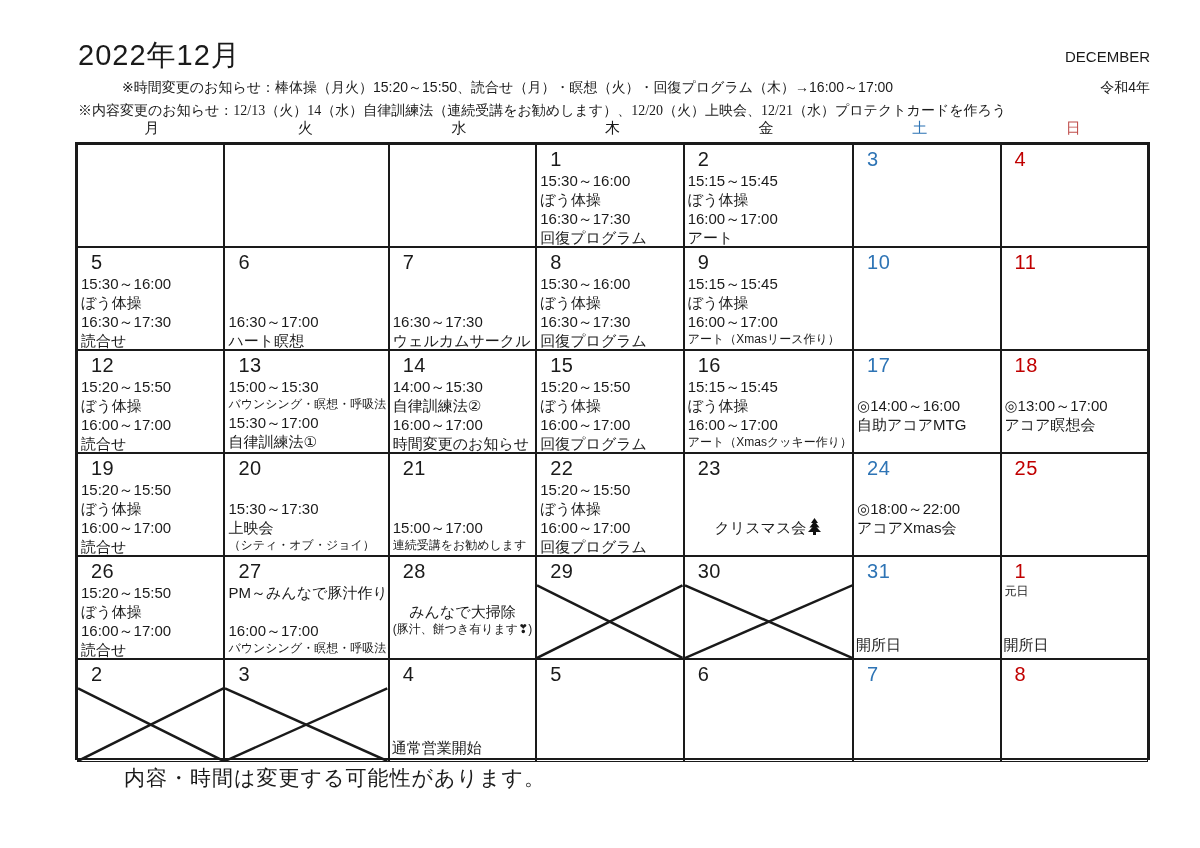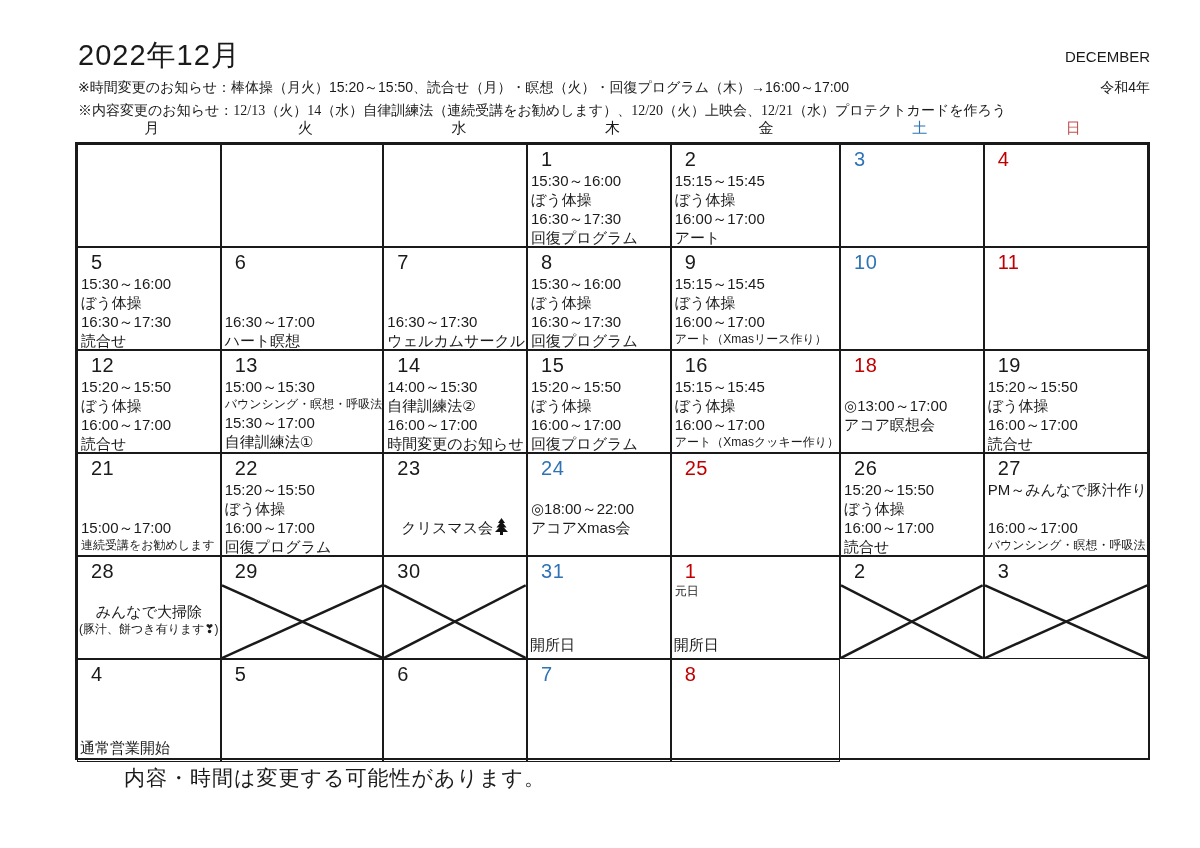--- a/index.html
+++ b/index.html
@@ -14,21 +14,21 @@
   
   .title {
     position:absolute; left:78px; top:36px;
     font-size:29px; font-weight:400; letter-spacing:1px;
   }
   .month-en {
     position:absolute; right:50px; top:48px;
     font-size:15px; font-weight:400;
   }
   .note { position:absolute; left:78px; font-size:14px; white-space:nowrap; }
-  .note1 { top:79px; }
+  .note1 { top:79px;margin-left:44px; }
   .note2 { top:102px;font-family:Liberation Serif, serif; }
   .era { position:absolute; right:50px; top:79px; font-size:14px; }
 
   
   .weekday-row {
     position:absolute; left:75px; top:119px; width:1075px; height:22px;
     display:grid; grid-template-columns:repeat(7,1fr);
   }
   .wd { text-align:center; font-size:15px; }
 
@@ -180,31 +180,44 @@
         <div class="line">回復プログラム</div>
       </div>
       <div class="cell">
         <div class="date">16</div>
         <div class="line">15:15～15:45</div>
         <div class="line">ぼう体操</div>
         <div class="line">16:00～17:00</div>
         <div class="line small">アート（Xmasクッキー作り）</div>
       </div>
       <div class="cell">
+        <div class="date sat">17</div>
+        <div class="line">&nbsp;</div>
+        <div class="line">◎14:00～16:00</div>
+        <div class="line">自助アコアMTG</div>
+      </div>
+      <div class="cell">
         <div class="date sun">18</div>
         <div class="line">&nbsp;</div>
         <div class="line">◎13:00～17:00</div>
         <div class="line">アコア瞑想会</div>
       </div>
       <div class="cell">
         <div class="date">19</div>
         <div class="line">15:20～15:50</div>
         <div class="line">ぼう体操</div>
         <div class="line">16:00～17:00</div>
         <div class="line">読合せ</div>
+      </div>
+      <div class="cell">
+        <div class="date">20</div>
+        <div class="line">&nbsp;</div>
+        <div class="line">15:30～17:30</div>
+        <div class="line">上映会</div>
+        <div class="line small">（シティ・オブ・ジョイ）</div>
       </div>
       <div class="cell">
         <div class="date">21</div>
         <div class="line">&nbsp;</div>
         <div class="line">&nbsp;</div>
         <div class="line">15:00～17:00</div>
         <div class="line small">連続受講をお勧めします</div>
       </div>
       <div class="cell">
         <div class="date">22</div>

